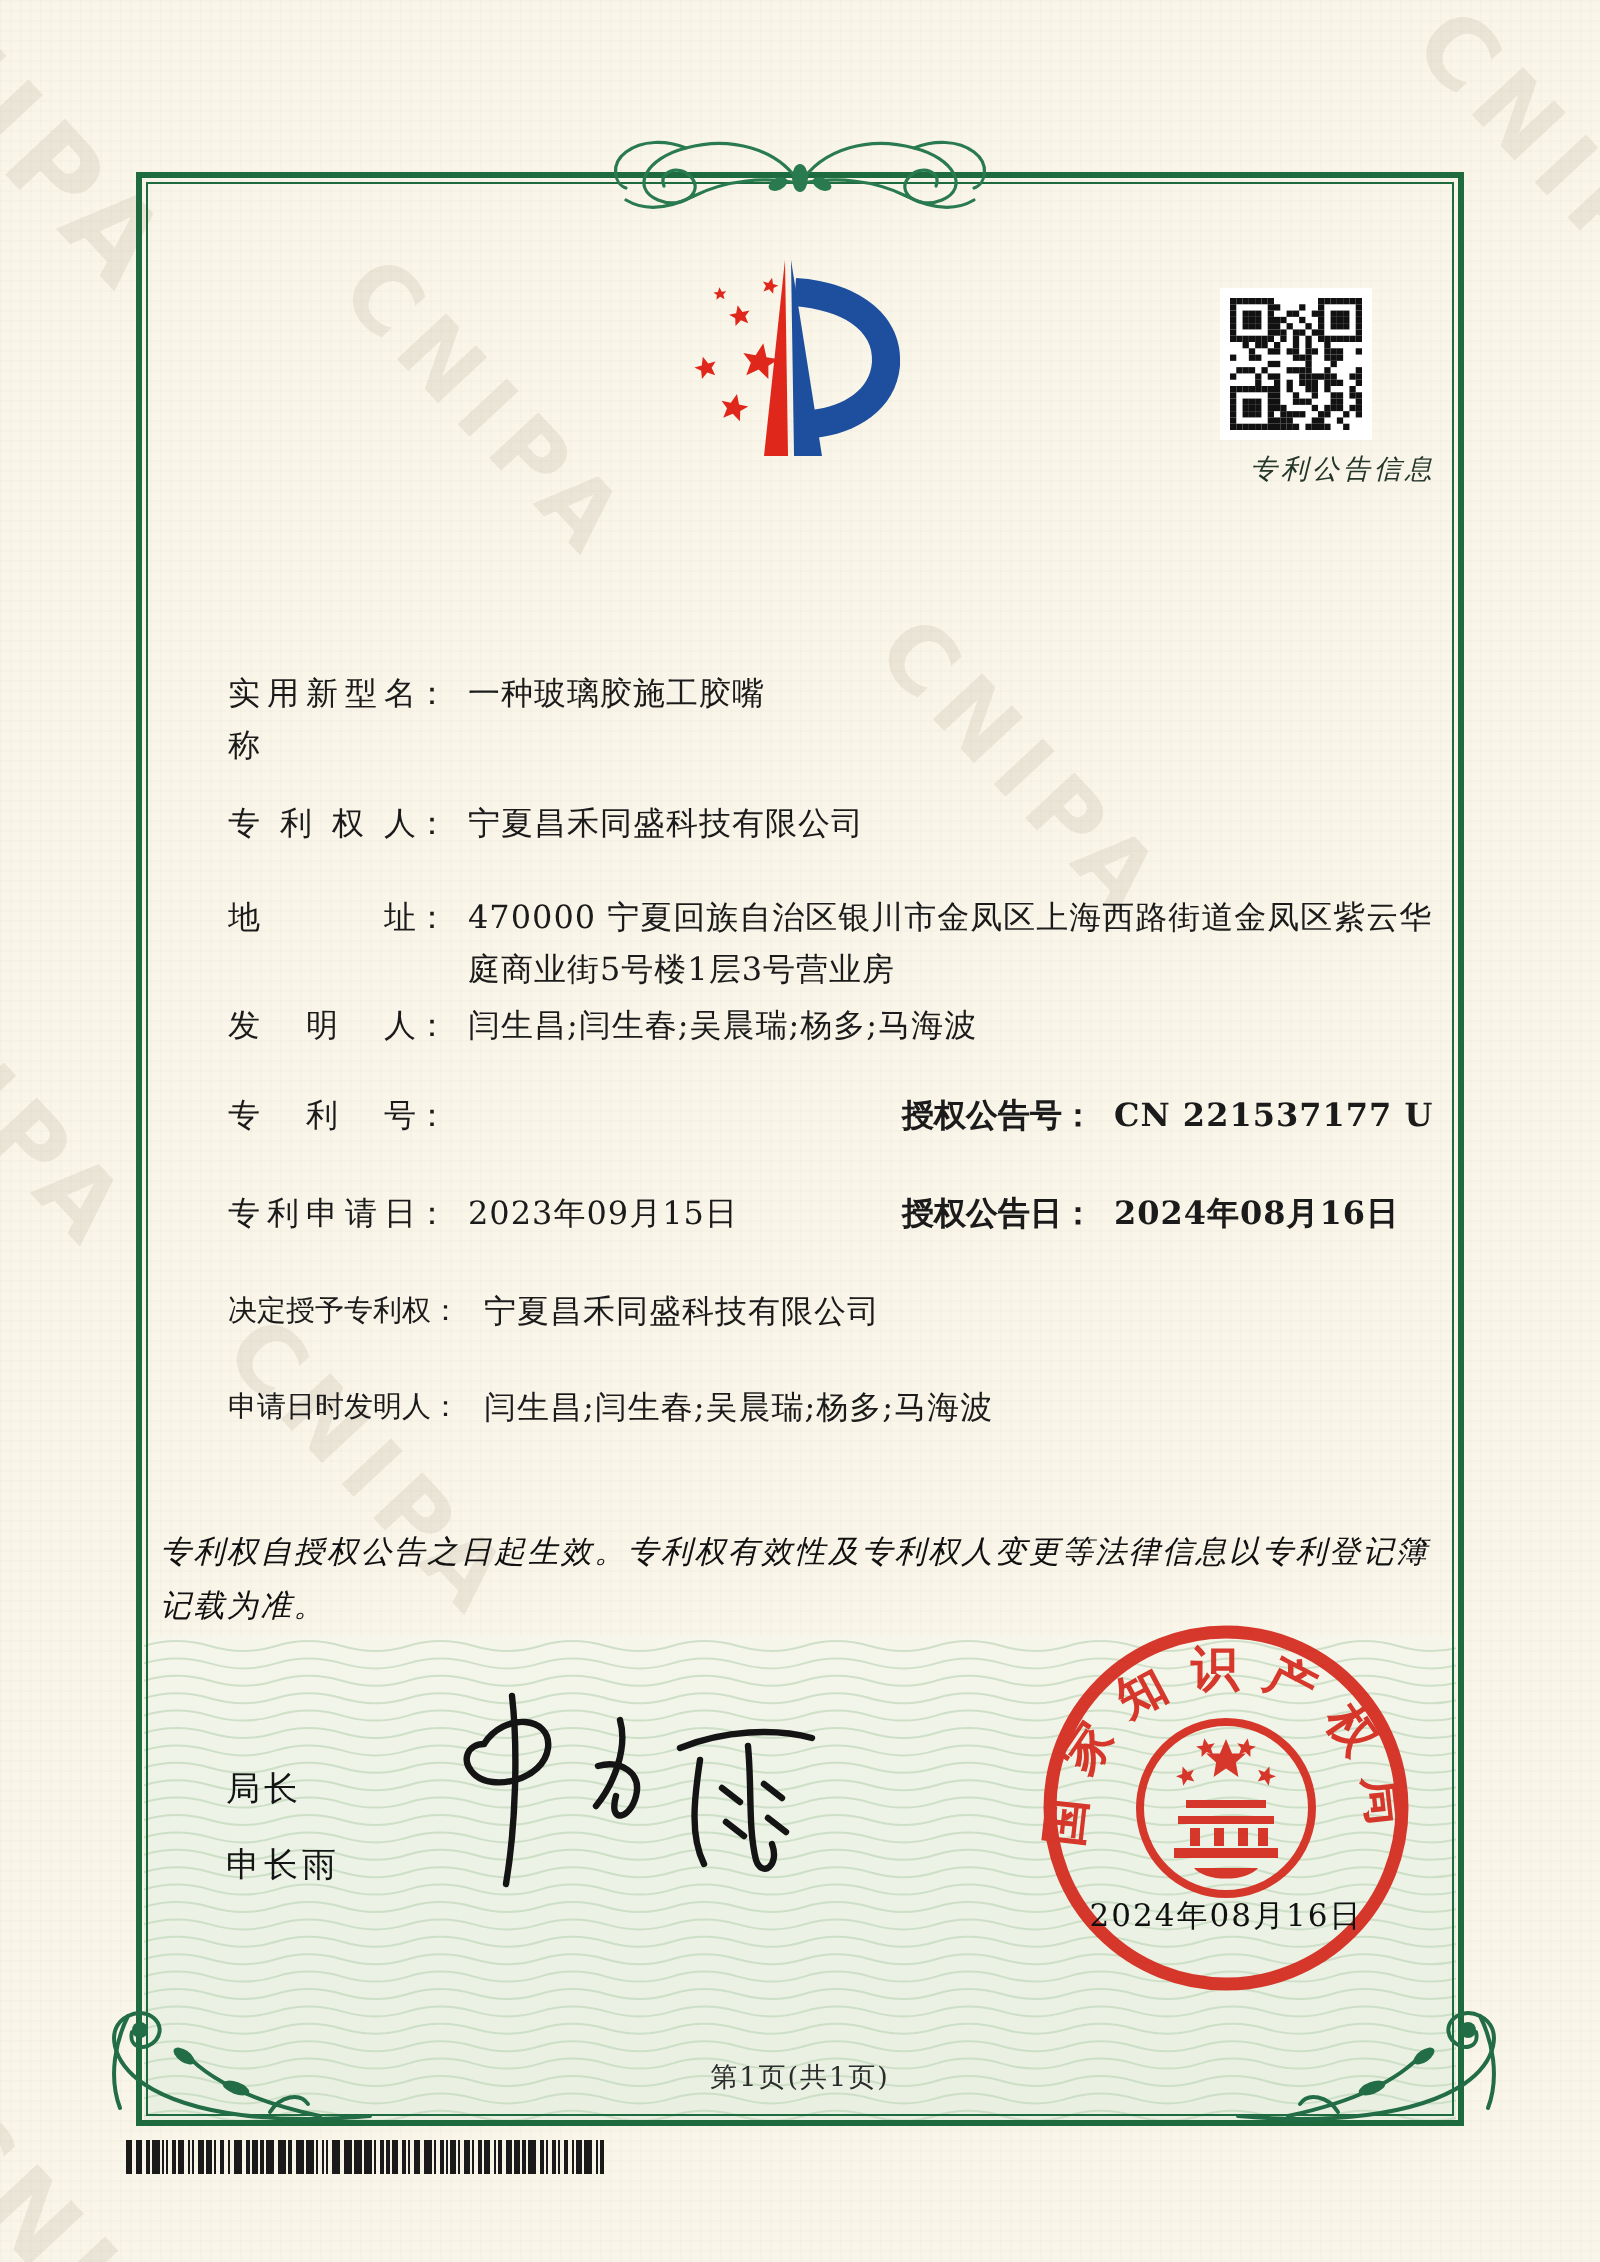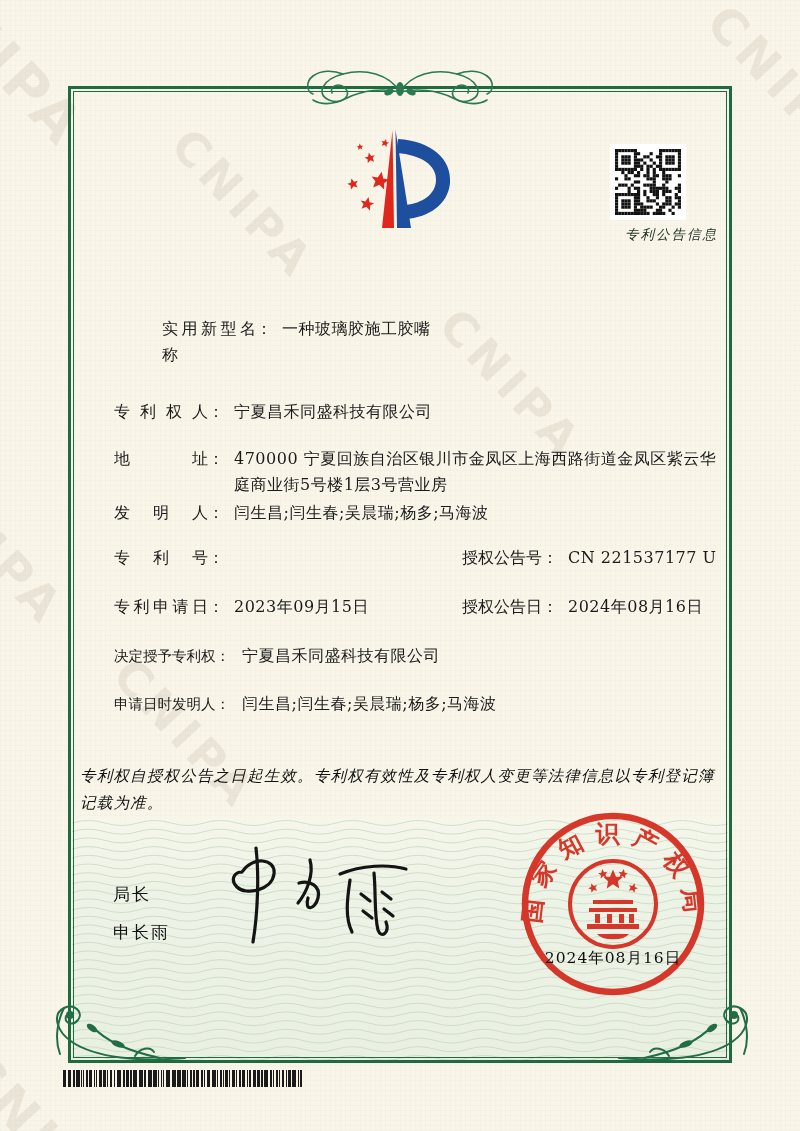--- a/index.html
+++ b/index.html
@@ -25,21 +25,21 @@
   .doc-title{position:absolute;left:0;top:234px;width:100%;text-align:center;
     font-size:37px;font-weight:bold;letter-spacing:2px;color:#0d0d0d;}
   .rows{position:absolute;left:114px;top:0;width:610px;}
   .frow{position:absolute;left:0;display:flex;align-items:flex-start;
     font-size:16px;color:#1b1b1b;line-height:26px;}
   .lab{display:inline-block;width:94px;text-align:justify;text-align-last:justify;flex:0 0 94px;}
   .colon{flex:0 0 auto;}
   .val{margin-left:10px;letter-spacing:0.5px;}
   .val-wrap{width:486px;}
   .pair{position:absolute;left:0;width:610px;font-size:16px;color:#1b1b1b;line-height:24px;}
-  .pair .col2{position:absolute;left:348px;top:0;display:flex;}
+  .pair .col2{position:absolute;left:337px;top:0;display:flex;font-weight:bold;}
   .pair .col1{position:absolute;left:0;top:0;display:flex;align-items:center;}
   .lab-n{flex:0 0 auto;}
   .frow-wide{position:absolute;left:0;display:flex;font-size:14.5px;color:#1b1b1b;line-height:24px;}
   .frow-wide .val{font-size:16px;margin-left:12px;}
   .statement{position:absolute;left:80px;top:763px;width:642px;font-size:15.5px;
     font-style:italic;letter-spacing:1.2px;line-height:27px;color:#111;}
   .statement .l1{text-indent:2em;}
   .signer{position:absolute;left:113px;top:876px;font-family:"Liberation Sans", sans-serif;
     font-size:17px;color:#141414;line-height:38px;letter-spacing:2px;}
   .signature{position:absolute;left:222px;top:842px;}
@@ -398,21 +398,21 @@
         <rect x="39" y="60" width="3" height="3" fill="#111"></rect>
         <rect x="42" y="60" width="3" height="3" fill="#111"></rect>
         <rect x="45" y="60" width="3" height="3" fill="#111"></rect>
         <rect x="54" y="60" width="3" height="3" fill="#111"></rect>
       </svg>
   </div>
   <div class="qr-label">专利公告信息</div>
 
 
   <div class="rows">
-    <div class="frow" style="top:316px;margin-left:48px;">
+    <div class="frow" style="top:334px;">
       <span class="lab">实用新型名称</span>
         <span class="colon">：</span>
       <span class="val">一种玻璃胶施工胶嘴</span>
     </div>
     <div class="frow" style="top:399px;">
       <span class="lab">专利权人</span>
         <span class="colon">：</span>
       <span class="val">宁夏昌禾同盛科技有限公司</span>
     </div>
     <div class="frow" style="top:446px;">
@@ -512,20 +512,21 @@
         <rect x="70" y="116" width="52" height="5"></rect>
         <path d="M80,126 a 17,8 0 0 0 32,0 z"></path>
       </g>
       <defs>
         <polygon id="st2" points="0,-10 2.9,-3.1 9.5,-3.1 4.7,1.2 5.9,8.1 0,4 -5.9,8.1 -4.7,1.2 -9.5,-3.1 -2.9,-3.1"></polygon>
       </defs>
     </g>
   </svg>
   <div class="seal-date">2024年08月16日</div>
 
+  <div class="footer-page">第1页(共1页)</div>
 
   <svg class="barcode" id="barcode-svg" width="244" height="17">
       <rect x="0" y="0" width="3" height="17" fill="#1a1a1a"></rect>
       <rect x="5" y="0" width="3" height="17" fill="#1a1a1a"></rect>
       <rect x="10" y="0" width="2" height="17" fill="#1a1a1a"></rect>
       <rect x="13" y="0" width="4" height="17" fill="#1a1a1a"></rect>
       <rect x="18" y="0" width="1" height="17" fill="#1a1a1a"></rect>
       <rect x="20" y="0" width="1" height="17" fill="#1a1a1a"></rect>
       <rect x="23" y="0" width="2" height="17" fill="#1a1a1a"></rect>
       <rect x="26" y="0" width="3" height="17" fill="#1a1a1a"></rect>

